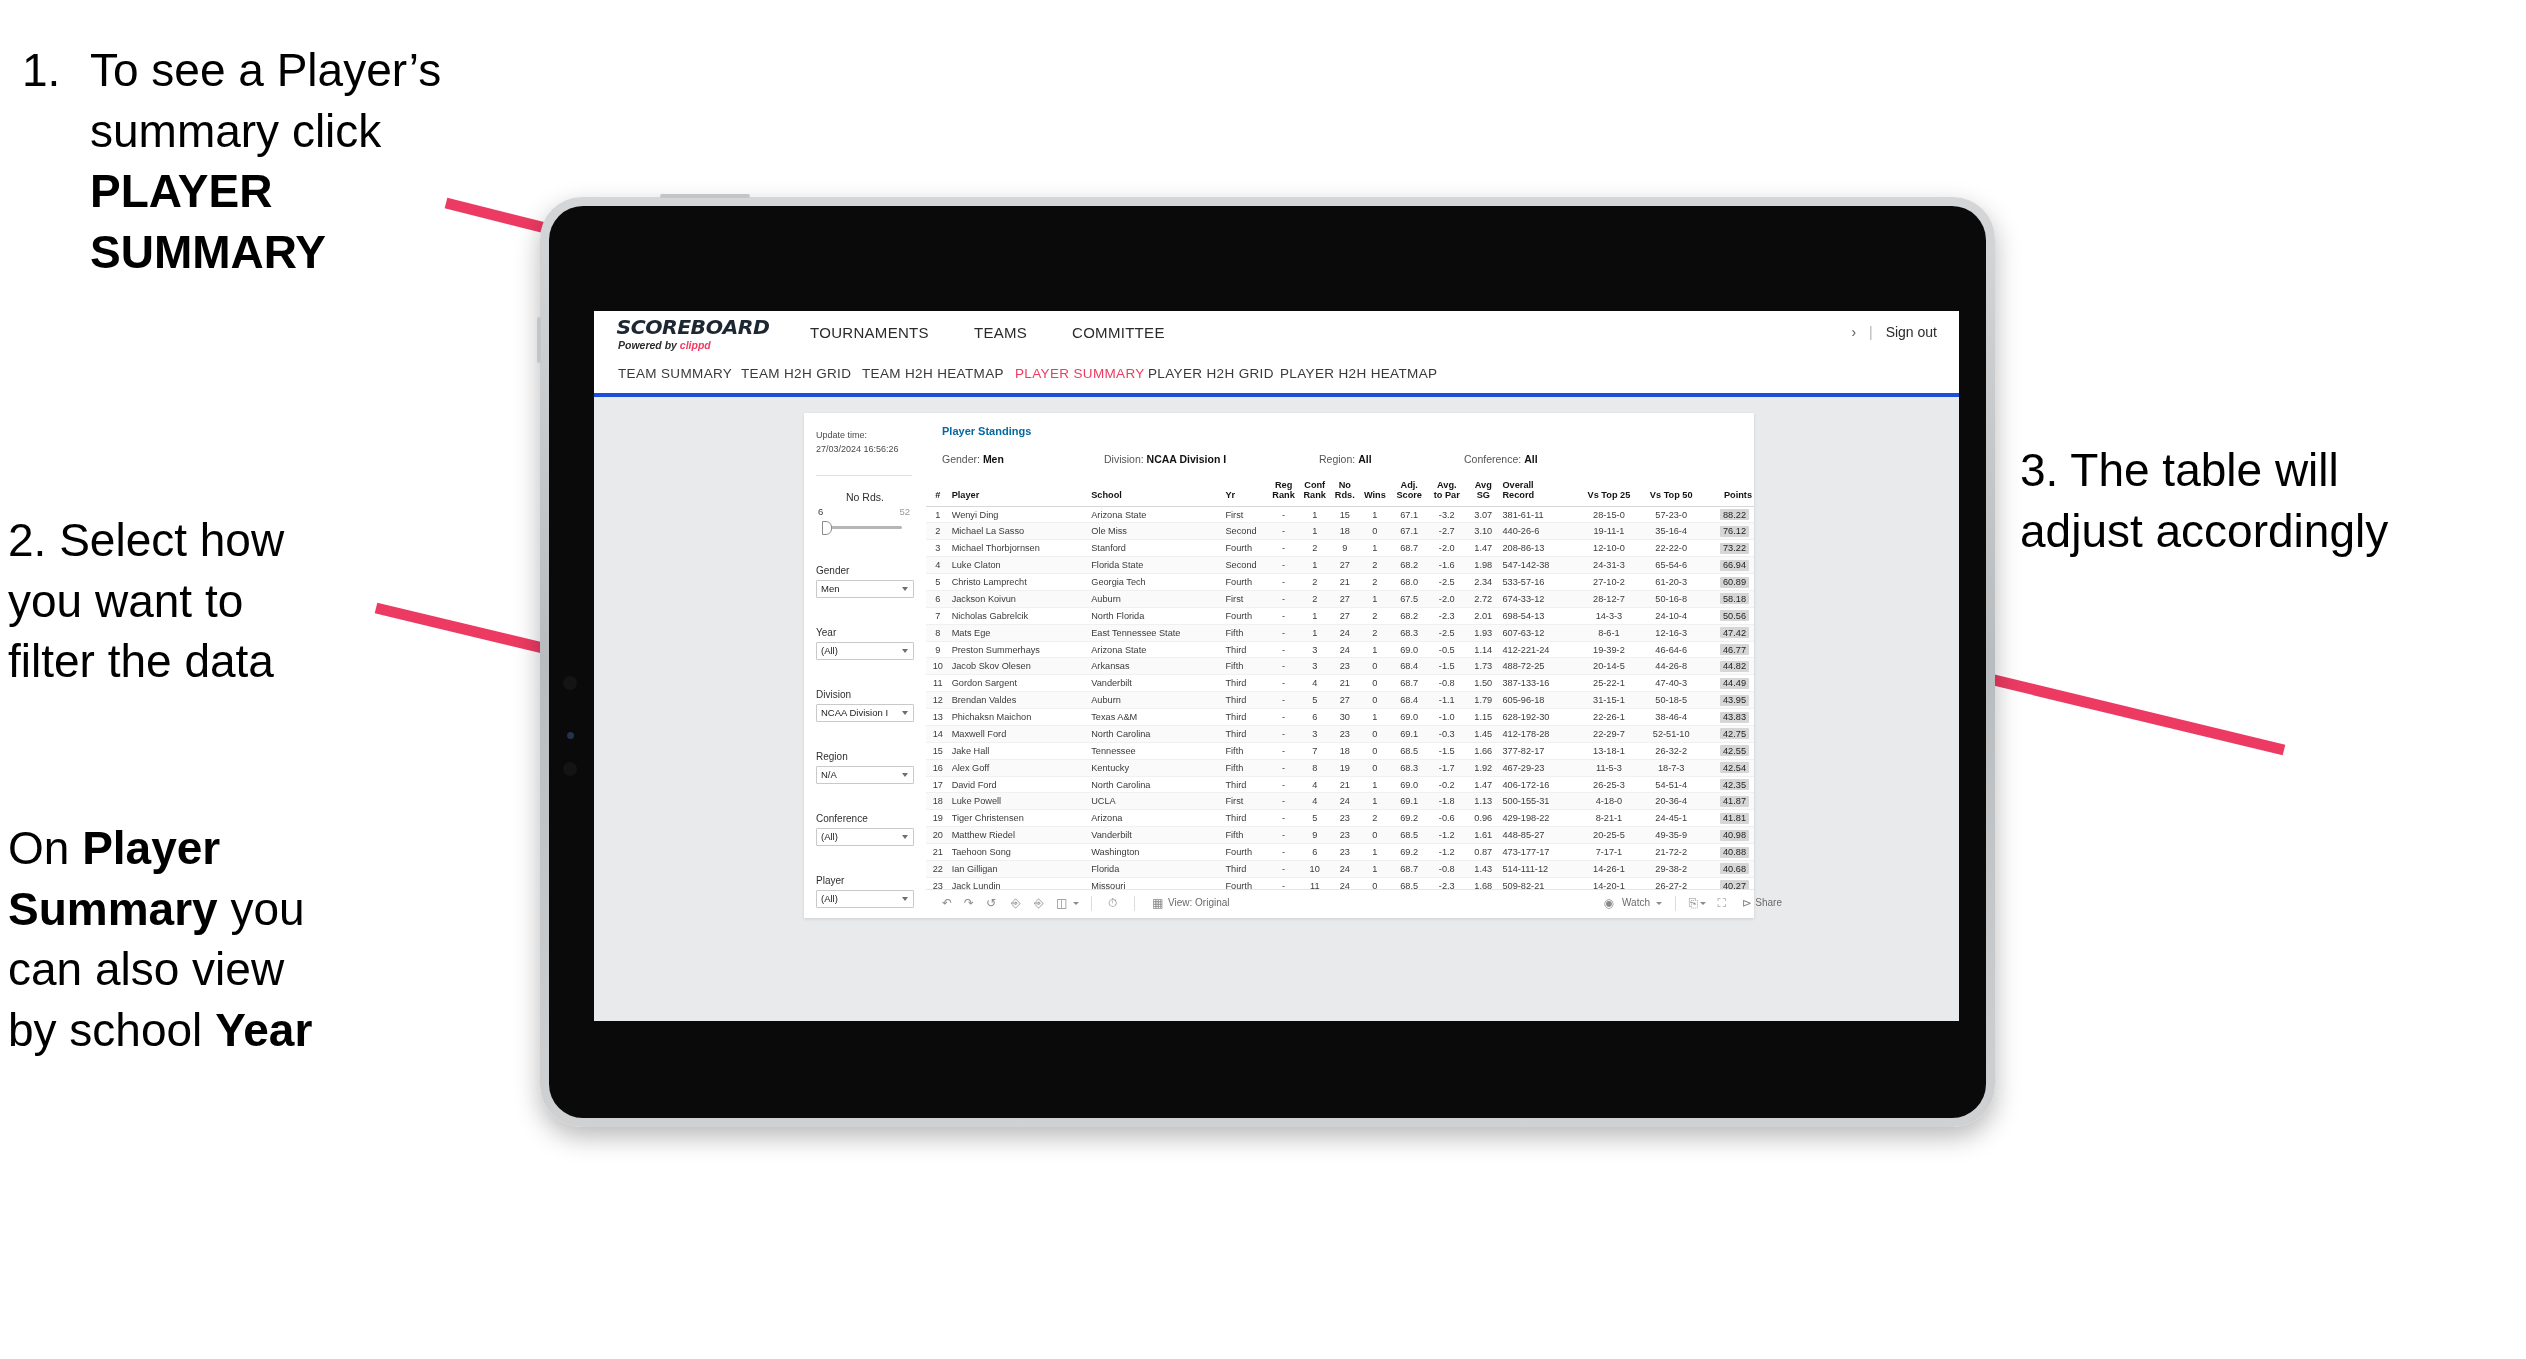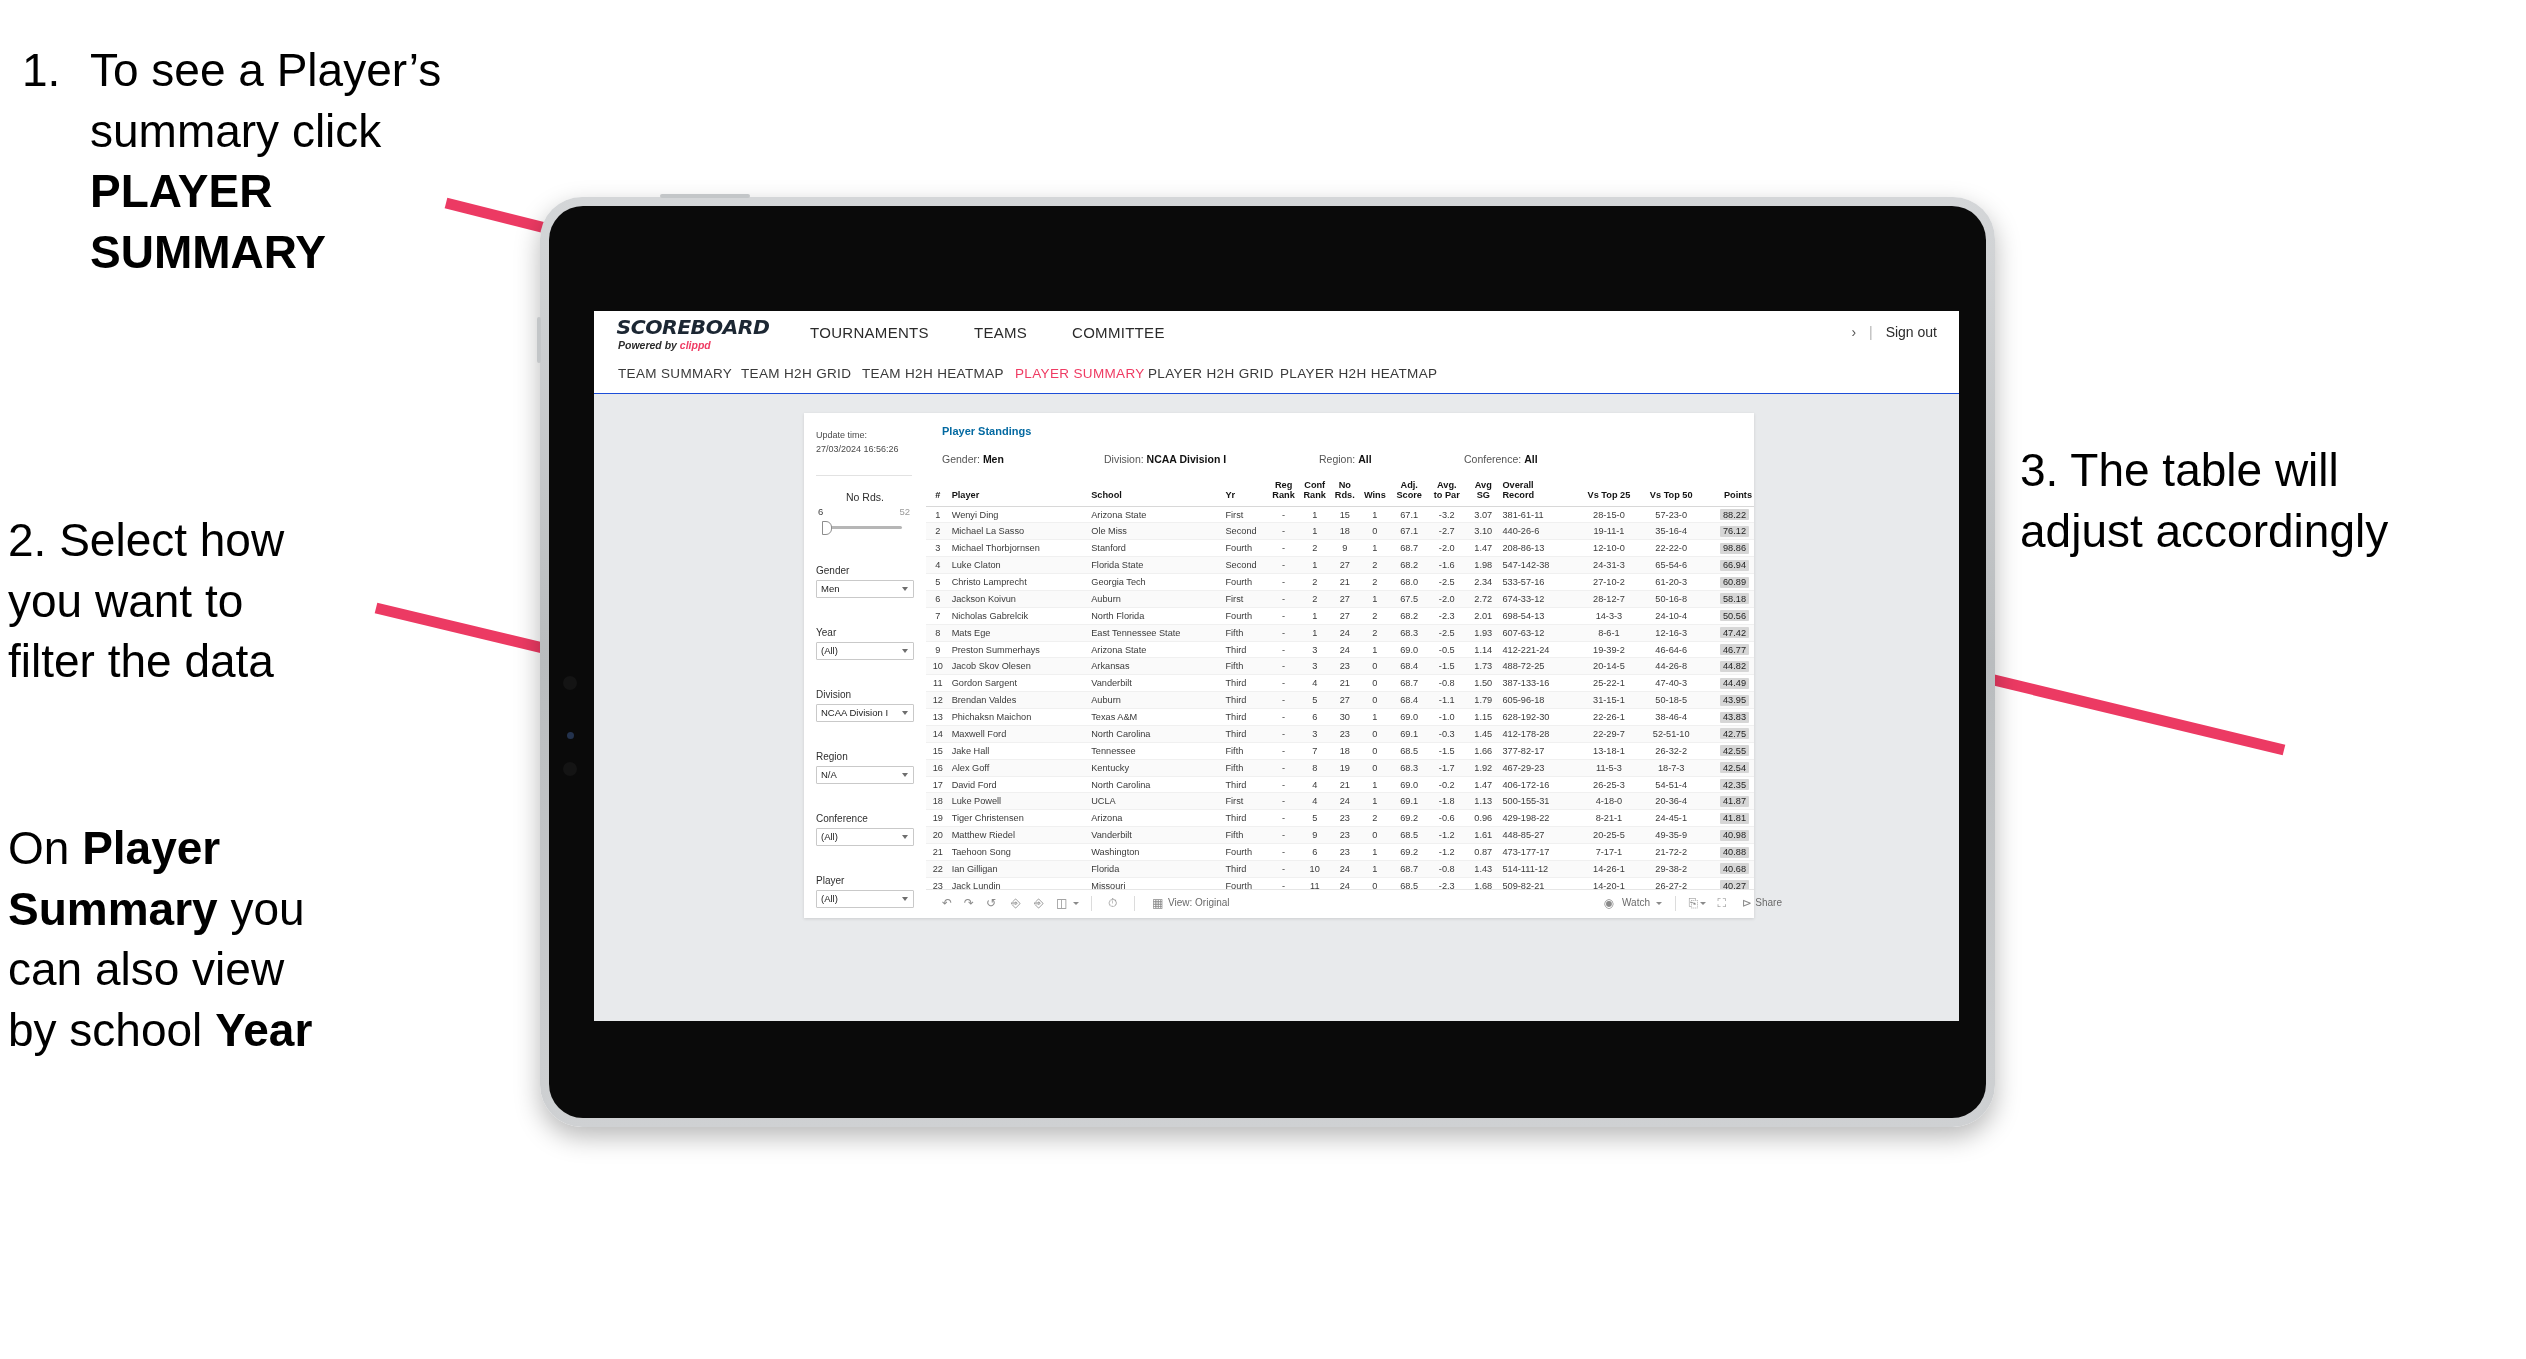--- a/index.html
+++ b/index.html
@@ -67,21 +67,21 @@
   #nav-team{left:380px;}
   #nav-comm{left:478px;}
 
   #signout-wrap{position:absolute;right:22px;top:13px;font-size:14px;color:#2b2b2b;}
   #signout-wrap .sep{color:#b5b5b5;margin:0 9px;}
   #signout-wrap .chev{color:#555;}
 
   
   #subnav{
     position:absolute;left:0;top:44px;width:100%;height:38px;background:#fff;
-    border-bottom:1px solid #1d4ed8;
+    border-bottom:4px solid #1d4ed8;
   }
   #subnav .tab{
     position:absolute;top:11px;font-size:13.5px;color:#3a3a3a;letter-spacing:.35px;
     white-space:nowrap;
   }
   #subnav .tab.active{color:#ef3b63;}
 
   
   #viz{
     position:absolute;left:210px;top:102px;width:950px;height:505px;
@@ -441,21 +441,21 @@
                   <td class="num">-</td>
                   <td class="num">2</td>
                   <td class="num">9</td>
                   <td class="num">1</td>
                   <td class="num">68.7</td>
                   <td class="num">-2.0</td>
                   <td class="num">1.47</td>
                   <td>208-86-13</td>
                   <td class="num">12-10-0</td>
                   <td class="num">22-22-0</td>
-                  <td class="pts"><span class="ptsbar">98.86</span></td>
+                  <td class="pts"><span class="ptsbar">73.22</span></td>
                 </tr>
                 <tr>
                   <td class="num">4</td>
                   <td>Luke Claton</td>
                   <td>Florida State</td>
                   <td>Second</td>
                   <td class="num">-</td>
                   <td class="num">1</td>
                   <td class="num">27</td>
                   <td class="num">2</td>

